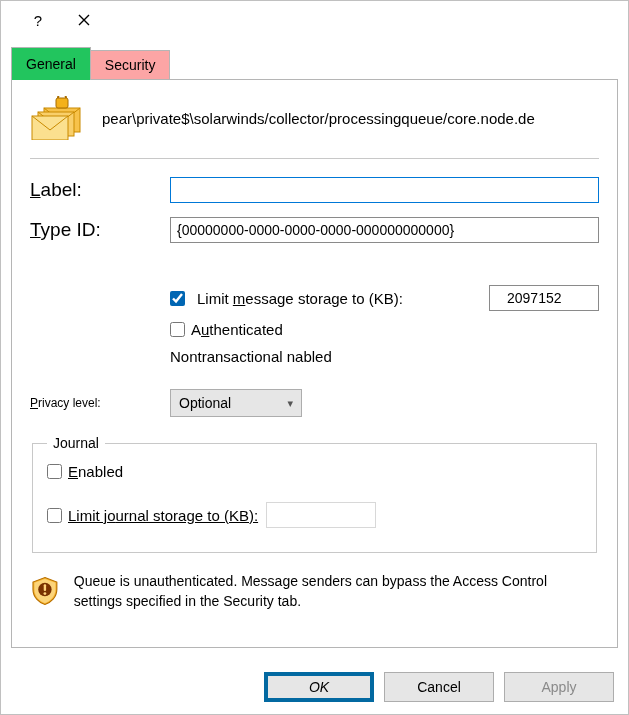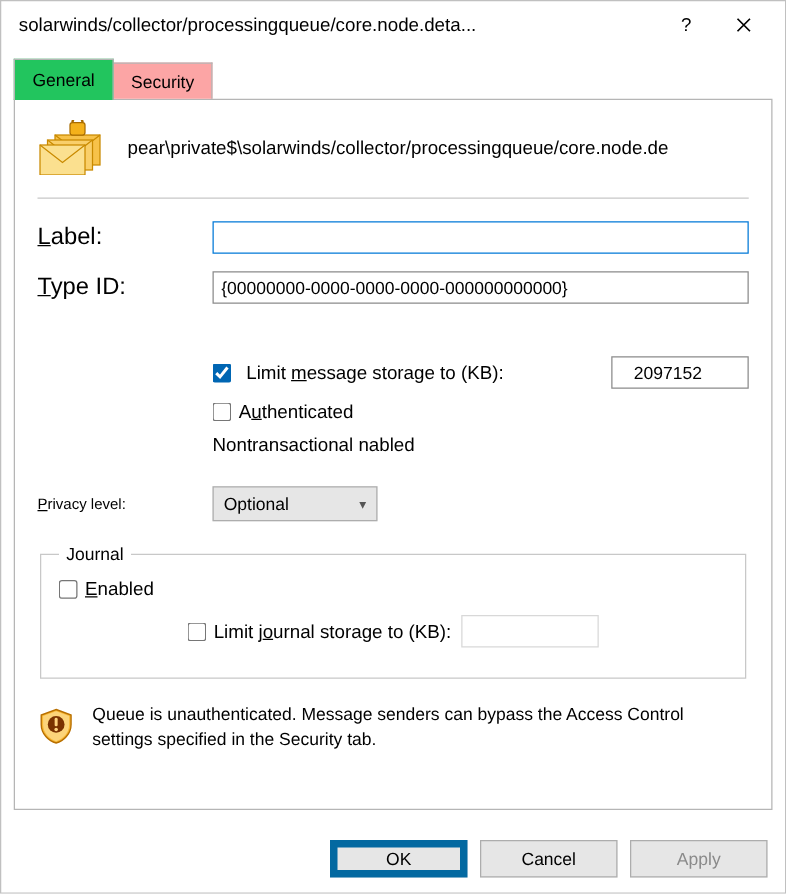--- a/index.html
+++ b/index.html
@@ -186,22 +186,23 @@
     font-size: 15px;
   }
   fieldset.journal legend {
     padding: 0 6px;
     font-size: 14px;
   }
   .journal .row2 {
     display: flex;
     align-items: center;
     gap: 8px;
-    margin-top: 12px;
-    justify-content: center;
+    margin-top: 22px;
+    justify-content: flex-start;
+    text-decoration: underline;
   }
   .journal .jin {
     width: 110px;
     height: 26px;
     border: 1px solid #d8d8d8;
     background: #fff;
     padding: 2px 6px;
     box-sizing: border-box;
   }
 
@@ -226,33 +227,33 @@
     border: 1px solid #adadad;
     background: #e6e6e6;
     font-size: 14px;
     font-family: inherit;
     display: inline-flex;
     align-items: center;
     justify-content: center;
     cursor: default;
   }
   .btn.default {
-    border: 6px solid #0369a1;
+    border: 4px solid #0369a1;
+    font-style: italic;
   }
   .btn.disabled {
     color: #8a8a8a;
   }
 </style>
 </head>
 <body>
 
 <div class="window">
 
   <div class="titlebar">
-    <div class="title-text">solarwinds/collector/processingqueue/core.node.deta...</div>
     <div class="tb-btn">?</div>
     <div class="tb-btn tb-close">
       <svg viewBox="0 0 12 12">
         <path d="M1 1 L11 11 M11 1 L1 11" stroke="#000" stroke-width="1.4"></path>
       </svg>
     </div>
   </div>
 
   <div class="client">
 

